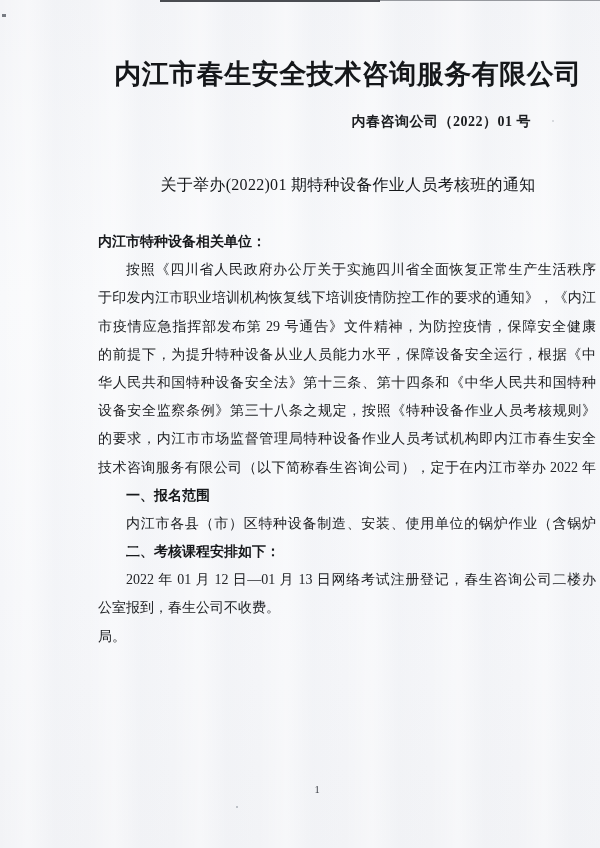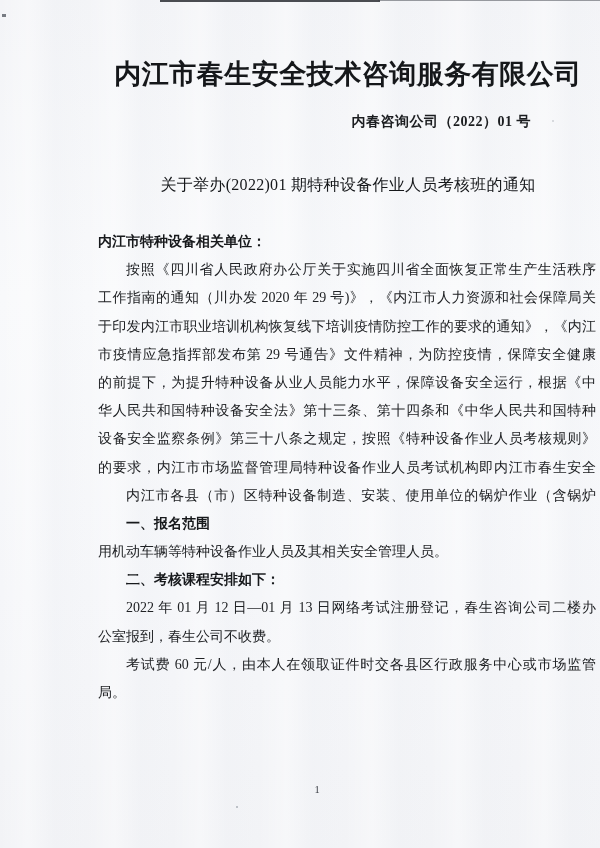--- a/index.html
+++ b/index.html
@@ -103,32 +103,30 @@
 
   <div class="company-title">内江市春生安全技术咨询服务有限公司</div>
 
   <div class="doc-number">内春咨询公司（2022）01 号</div>
 
   <div class="subject">关于举办(2022)01 期特种设备作业人员考核班的通知</div>
 
   <div class="body-block">
     <div class="bline bold">内江市特种设备相关单位：</div>
     <div class="bline indent justify">按照《四川省人民政府办公厅关于实施四川省全面恢复正常生产生活秩序</div>
-    <div class="bline justify">工作指南的通知（川办发 2020 年 29 号)》，《内江市人力资源和社会保障局关</div>
     <div class="bline justify">于印发内江市职业培训机构恢复线下培训疫情防控工作的要求的通知》，《内江</div>
     <div class="bline justify">市疫情应急指挥部发布第 29 号通告》文件精神，为防控疫情，保障安全健康</div>
     <div class="bline justify">的前提下，为提升特种设备从业人员能力水平，保障设备安全运行，根据《中</div>
     <div class="bline justify">华人民共和国特种设备安全法》第十三条、第十四条和《中华人民共和国特种</div>
     <div class="bline justify">设备安全监察条例》第三十八条之规定，按照《特种设备作业人员考核规则》</div>
     <div class="bline justify">的要求，内江市市场监督管理局特种设备作业人员考试机构即内江市春生安全</div>
+    <div class="bline justify">技术咨询服务有限公司（以下简称春生咨询公司），定于在内江市举办 2022 年</div>
+    <div class="bline indent bold">一、报名范围</div>
     <div class="bline indent justify">内江市各县（市）区特种设备制造、安装、使用单位的锅炉作业（含锅炉</div>
-    <div class="bline indent bold">一、报名范围</div>
-    <div class="bline">用机动车辆等特种设备作业人员及其相关安全管理人员。</div>
     <div class="bline indent bold">二、考核课程安排如下：</div>
     <div class="bline indent justify">2022 年 01 月 12 日—01 月 13 日网络考试注册登记，春生咨询公司二楼办</div>
     <div class="bline">公室报到，春生公司不收费。</div>
-    <div class="bline indent justify">考试费 60 元/人，由本人在领取证件时交各县区行政服务中心或市场监管</div>
     <div class="bline">局。</div>
   </div>
 
   <div class="page-number">1</div>
 
 </div>
 
 </body></html>

